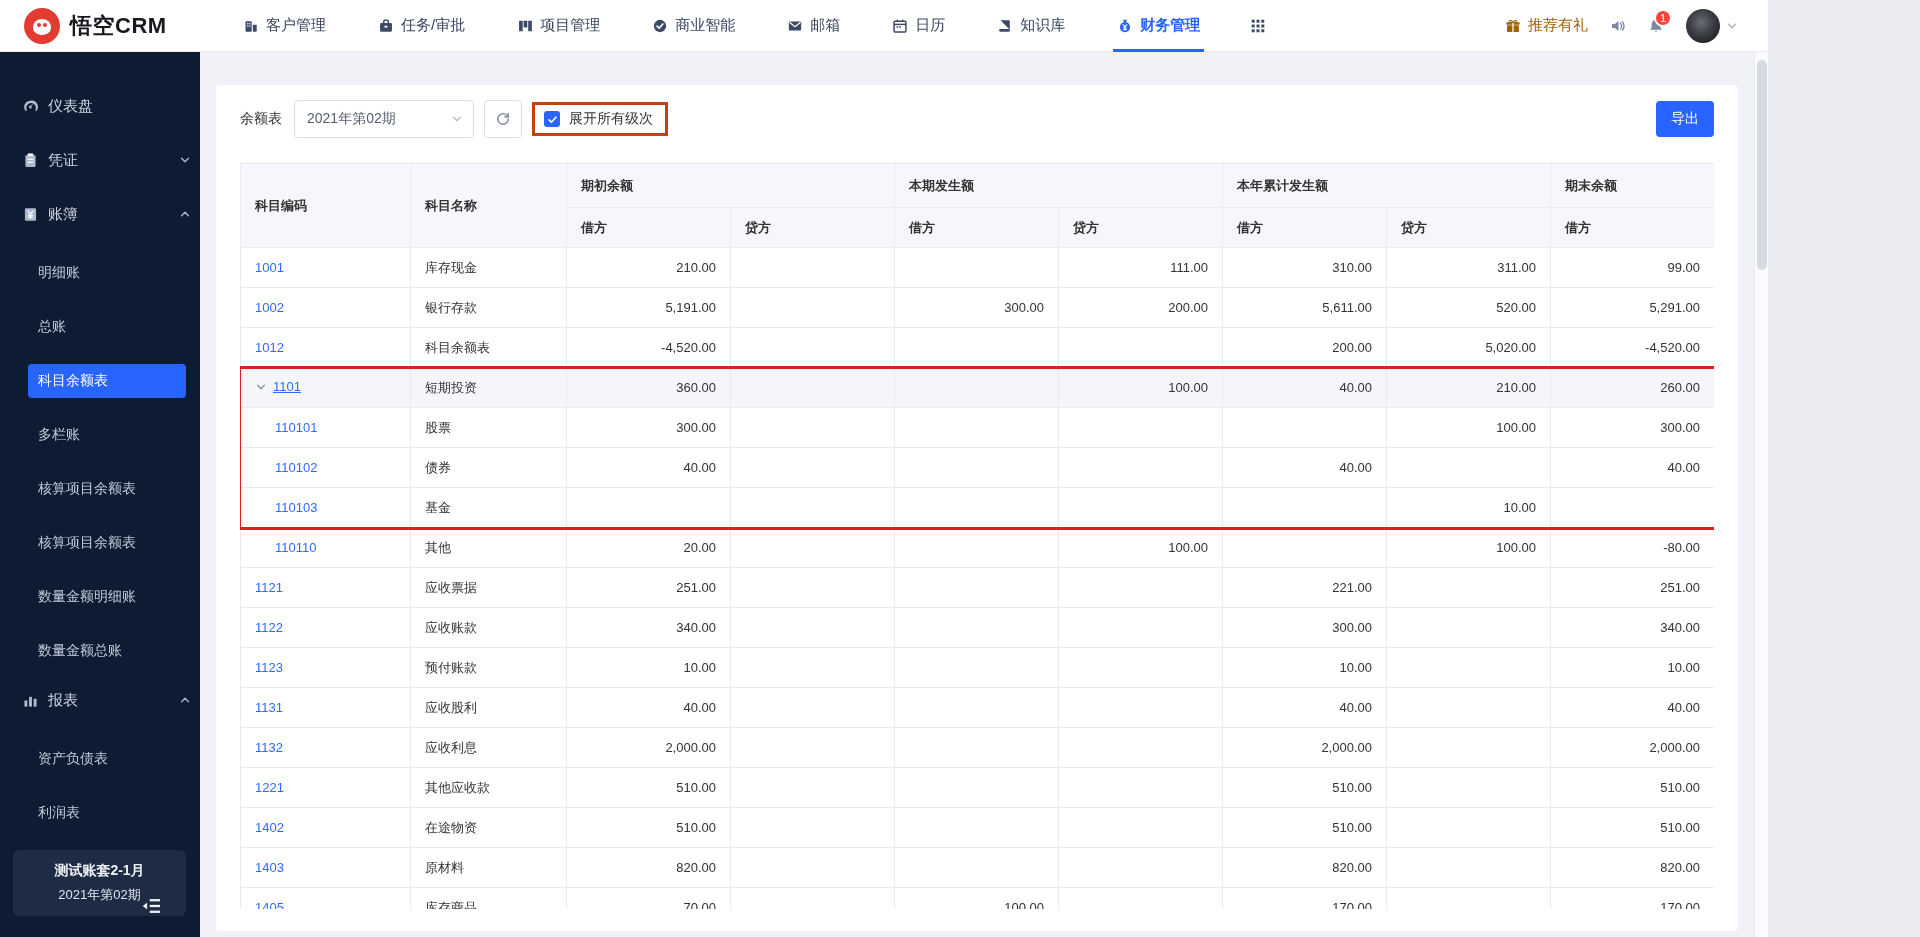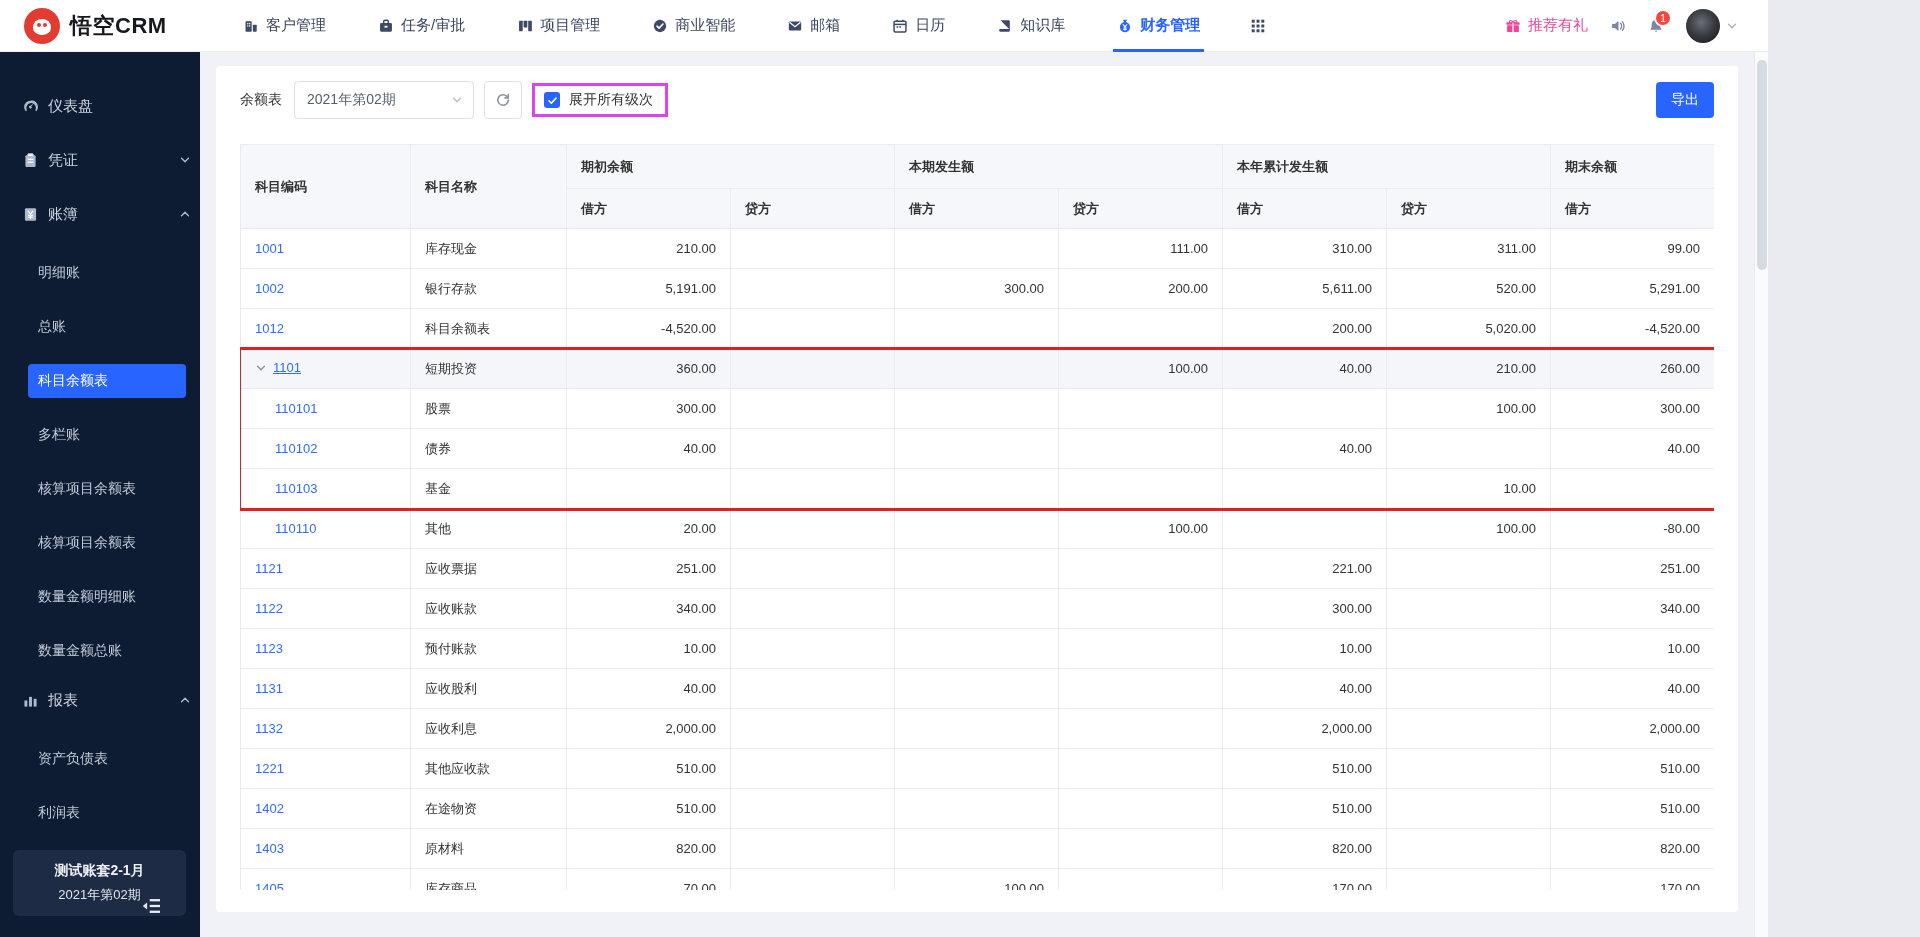--- a/index.html
+++ b/index.html
@@ -19,21 +19,21 @@
   .logo-text { font-size:22px; color:#15181d; font-weight:700; letter-spacing:.5px; }
   .mainnav { display:flex; align-items:center; height:52px; margin-left:40px; }
   .nav-item { display:flex; align-items:center; gap:7px; height:52px; padding:0 4px; margin-right:44px;
               font-size:15px; color:#3a4560; cursor:pointer; position:relative; white-space:nowrap; }
   .nav-item .icn { color:#3d4966; }
   .nav-item.active { color:#2864ff; font-weight:700; }
   .nav-item.active .icn { color:#2864ff; }
   .nav-item.active::after { content:""; position:absolute; left:0; right:0; bottom:0; height:3px; background:#2864ff; }
   .nav-apps { margin-left:2px; color:#3d4966; cursor:pointer; display:flex; align-items:center; }
   .hdr-right { margin-left:auto; display:flex; align-items:center; gap:22px; }
-  .promo { display:flex; align-items:center; gap:7px; color:#ec4899; font-size:15px; cursor:pointer; white-space:nowrap; }
+  .promo { display:flex; align-items:center; gap:7px; color:#a16207; font-size:15px; cursor:pointer; white-space:nowrap; }
   .hdr-ic { color:#7c87a0; cursor:pointer; display:flex; align-items:center; }
   .bell-wrap { position:relative; }
   .badge { position:absolute; top:-9px; right:-8px; min-width:18px; height:18px; border-radius:9px; background:#f5453d;
            color:#fff; font-size:11px; display:flex; align-items:center; justify-content:center; padding:0 4px;
            border:2px solid #fff; }
   .avatar-wrap { display:flex; align-items:center; gap:6px; cursor:pointer; }
   .avatar { width:34px; height:34px; border-radius:50%;
             background:radial-gradient(circle at 45% 40%, #6b6f76 0%, #3a3d42 45%, #111215 100%); }
   .icn { display:inline-flex; width:16px; height:16px; align-items:center; justify-content:center; }
   .icn svg { width:100%; height:100%; }
@@ -48,31 +48,31 @@
   .sb-sub { display:flex; align-items:center; height:34px; margin:0 14px 20px 28px; padding-left:10px;
             border-radius:4px; font-size:14px; color:#c2cad8; cursor:pointer; }
   .sb-sub.active { background:#2864ff; color:#fff; }
   .acct-box { margin:14px 14px 0 13px; background:#1d2b44; border-radius:6px; padding:12px 6px; text-align:center;
               color:#eef1f6; cursor:pointer; }
   .acct-line1 { font-size:14px; font-weight:700; margin-bottom:6px; }
   .acct-line2 { font-size:13px; color:#dfe4ec; }
   .collapse-btn { position:absolute; right:38px; bottom:22px; color:#e8ecf3; cursor:pointer; width:22px; height:18px; }
 
   
-  .main { position:absolute; left:200px; top:52px; right:14px; bottom:0; background:#f0f2f7; padding:14px 16px 0; }
+  .main { position:absolute; left:200px; top:52px; right:14px; bottom:0; background:#f0f2f7; padding:33px 16px 0; }
   .card { background:#fff; border-radius:4px; height:846px; padding:14px 24px 0; position:relative; overflow:hidden; }
 
   .toolbar { display:flex; align-items:center; height:40px; margin-bottom:24px; }
   .tb-label { font-size:14px; color:#333; margin-right:12px; white-space:nowrap; }
   .select { width:180px; height:38px; border:1px solid #dcdfe6; border-radius:4px; display:flex; align-items:center;
             padding:0 10px 0 12px; font-size:14px; color:#555e6d; cursor:pointer; background:#fff; }
   .select .chev { margin-left:auto; color:#b6bcc8; }
   .refresh-btn { width:38px; height:38px; border:1px solid #dcdfe6; border-radius:4px; background:#fff; margin-left:10px;
                  display:flex; align-items:center; justify-content:center; color:#8a93a5; cursor:pointer; }
-  .anno-box { display:flex; align-items:center; gap:9px; border:3px solid #d946ef; padding:5px 12px 5px 9px; margin-left:10px; }
+  .anno-box { display:flex; align-items:center; gap:9px; border:3px solid #c2410c; padding:5px 12px 5px 9px; margin-left:10px; }
   .checkbox { width:16px; height:16px; border-radius:3px; background:#2864ff; display:flex; align-items:center;
               justify-content:center; cursor:pointer; flex:0 0 auto; }
   .cb-label { font-size:14px; color:#333; white-space:nowrap; cursor:pointer; }
   .export-btn { margin-left:auto; width:58px; height:36px; background:#2864ff; color:#fff; font-size:14px; border:none;
                 border-radius:4px; cursor:pointer; font-family:inherit; }
 
   
   .tablewrap { position:relative; height:746px; overflow:hidden; }
   table { border-collapse:collapse; table-layout:fixed; width:1638px; }
   th, td { border:1px solid #e8ebf2; font-size:13px; overflow:hidden; white-space:nowrap; }

